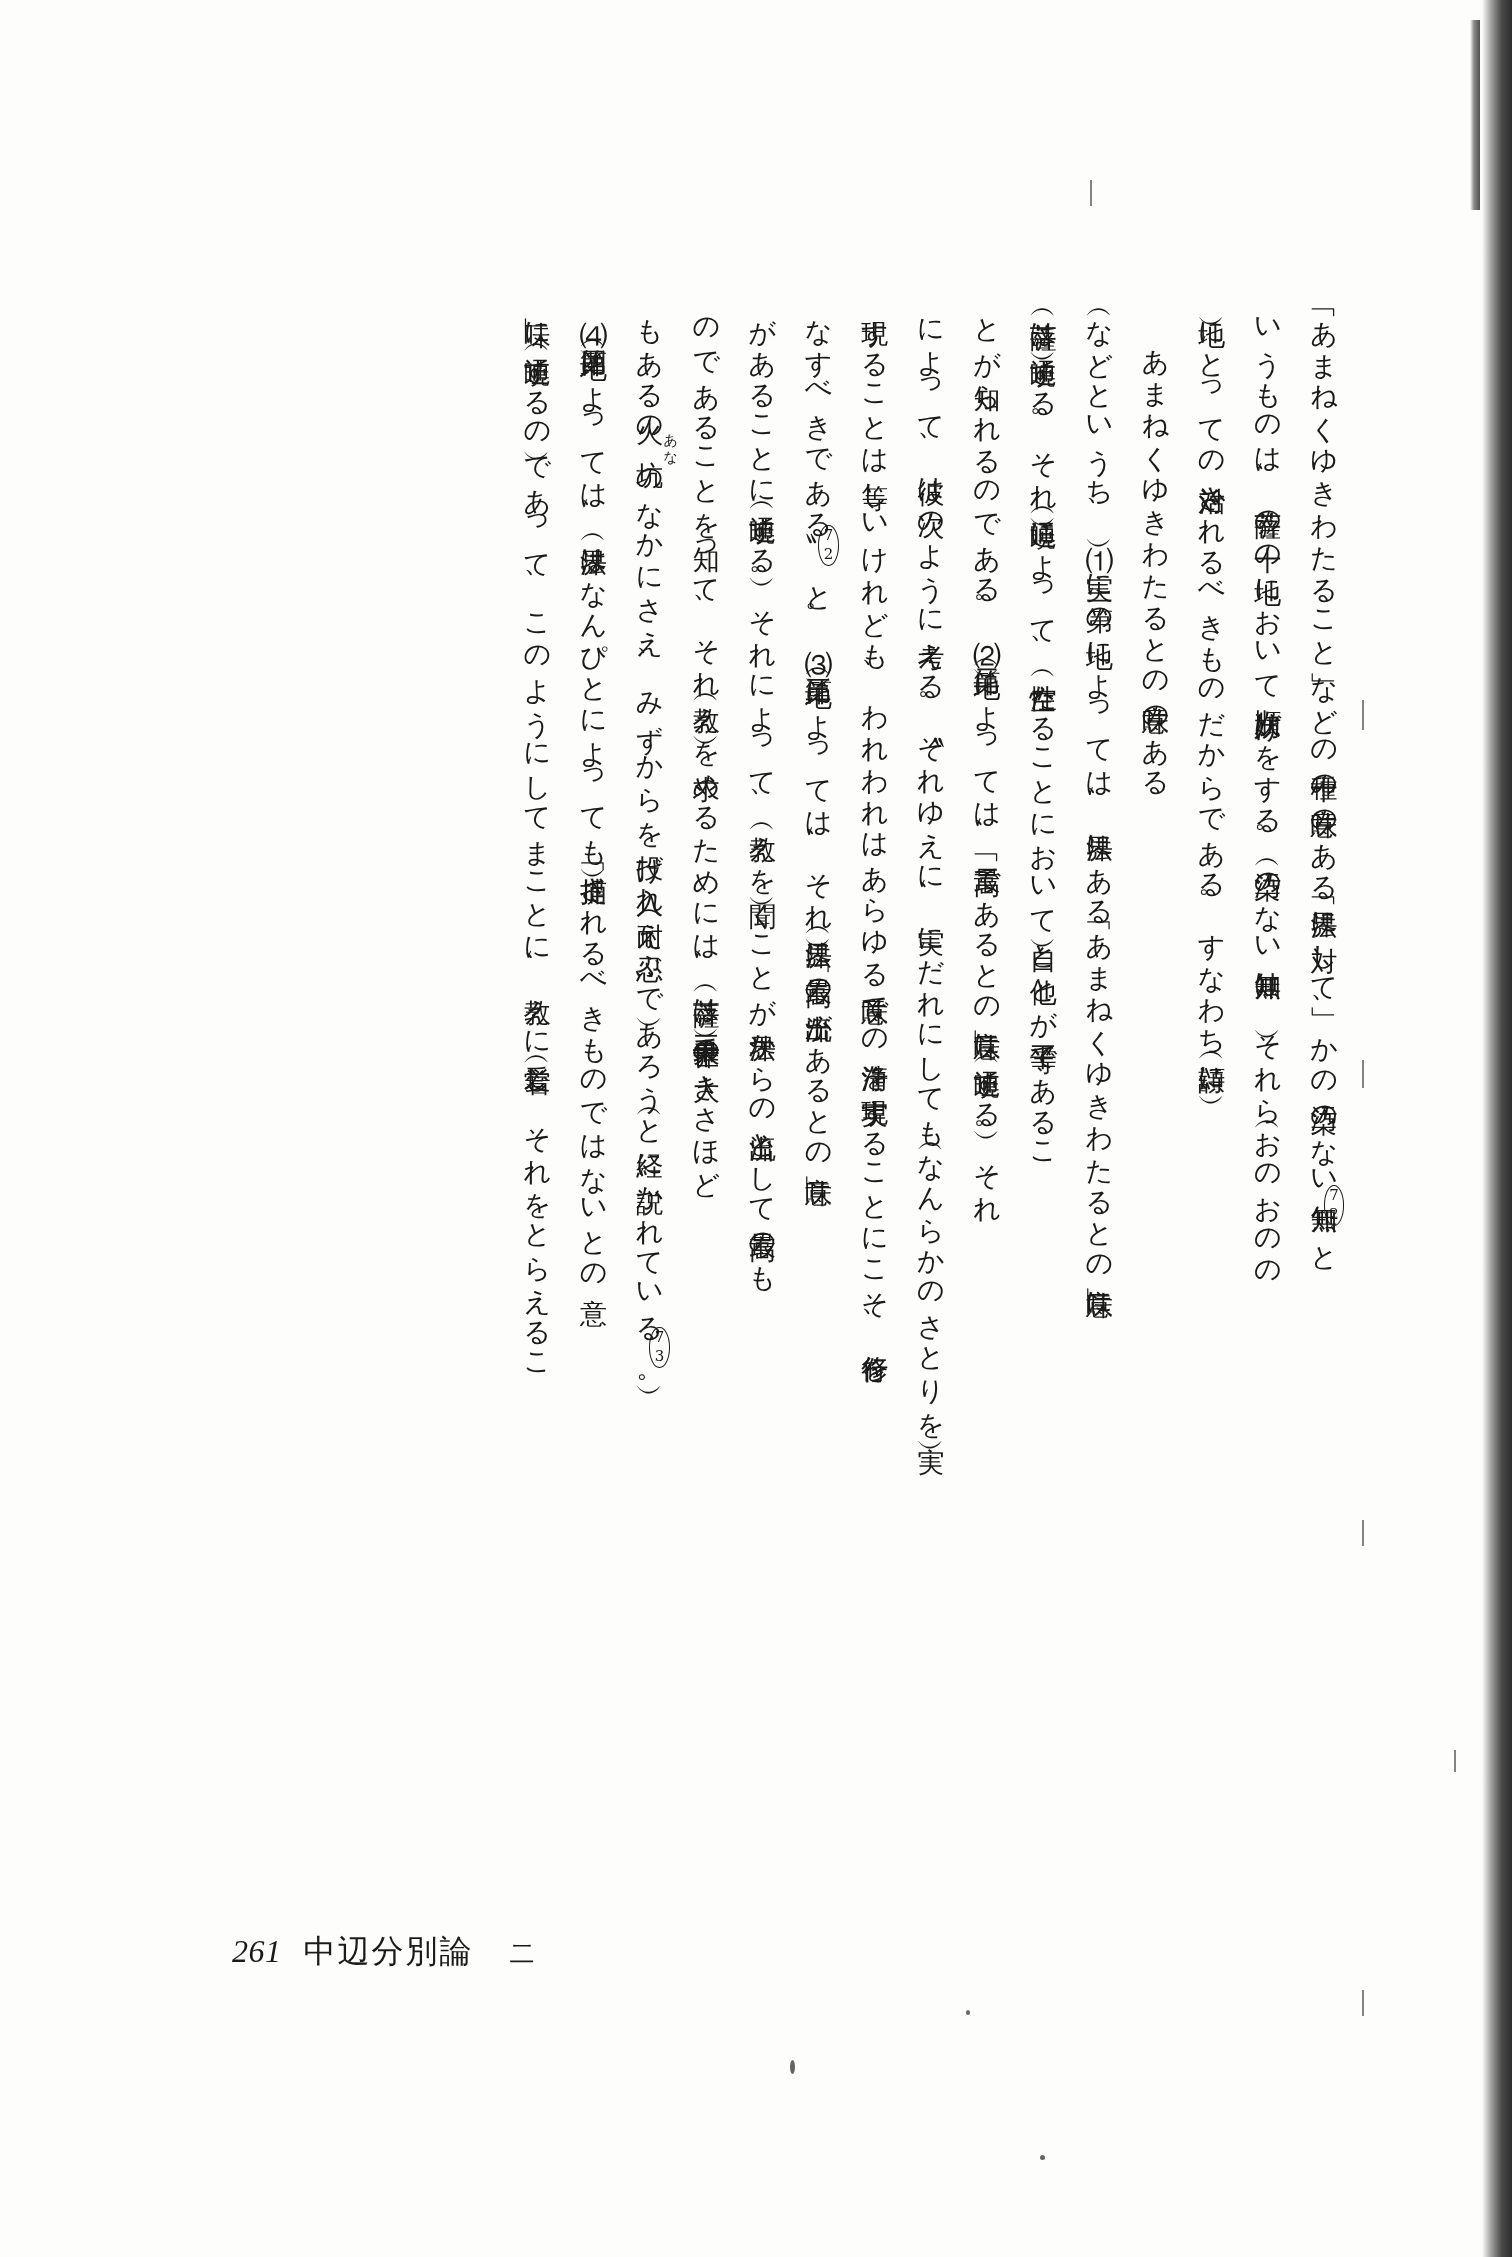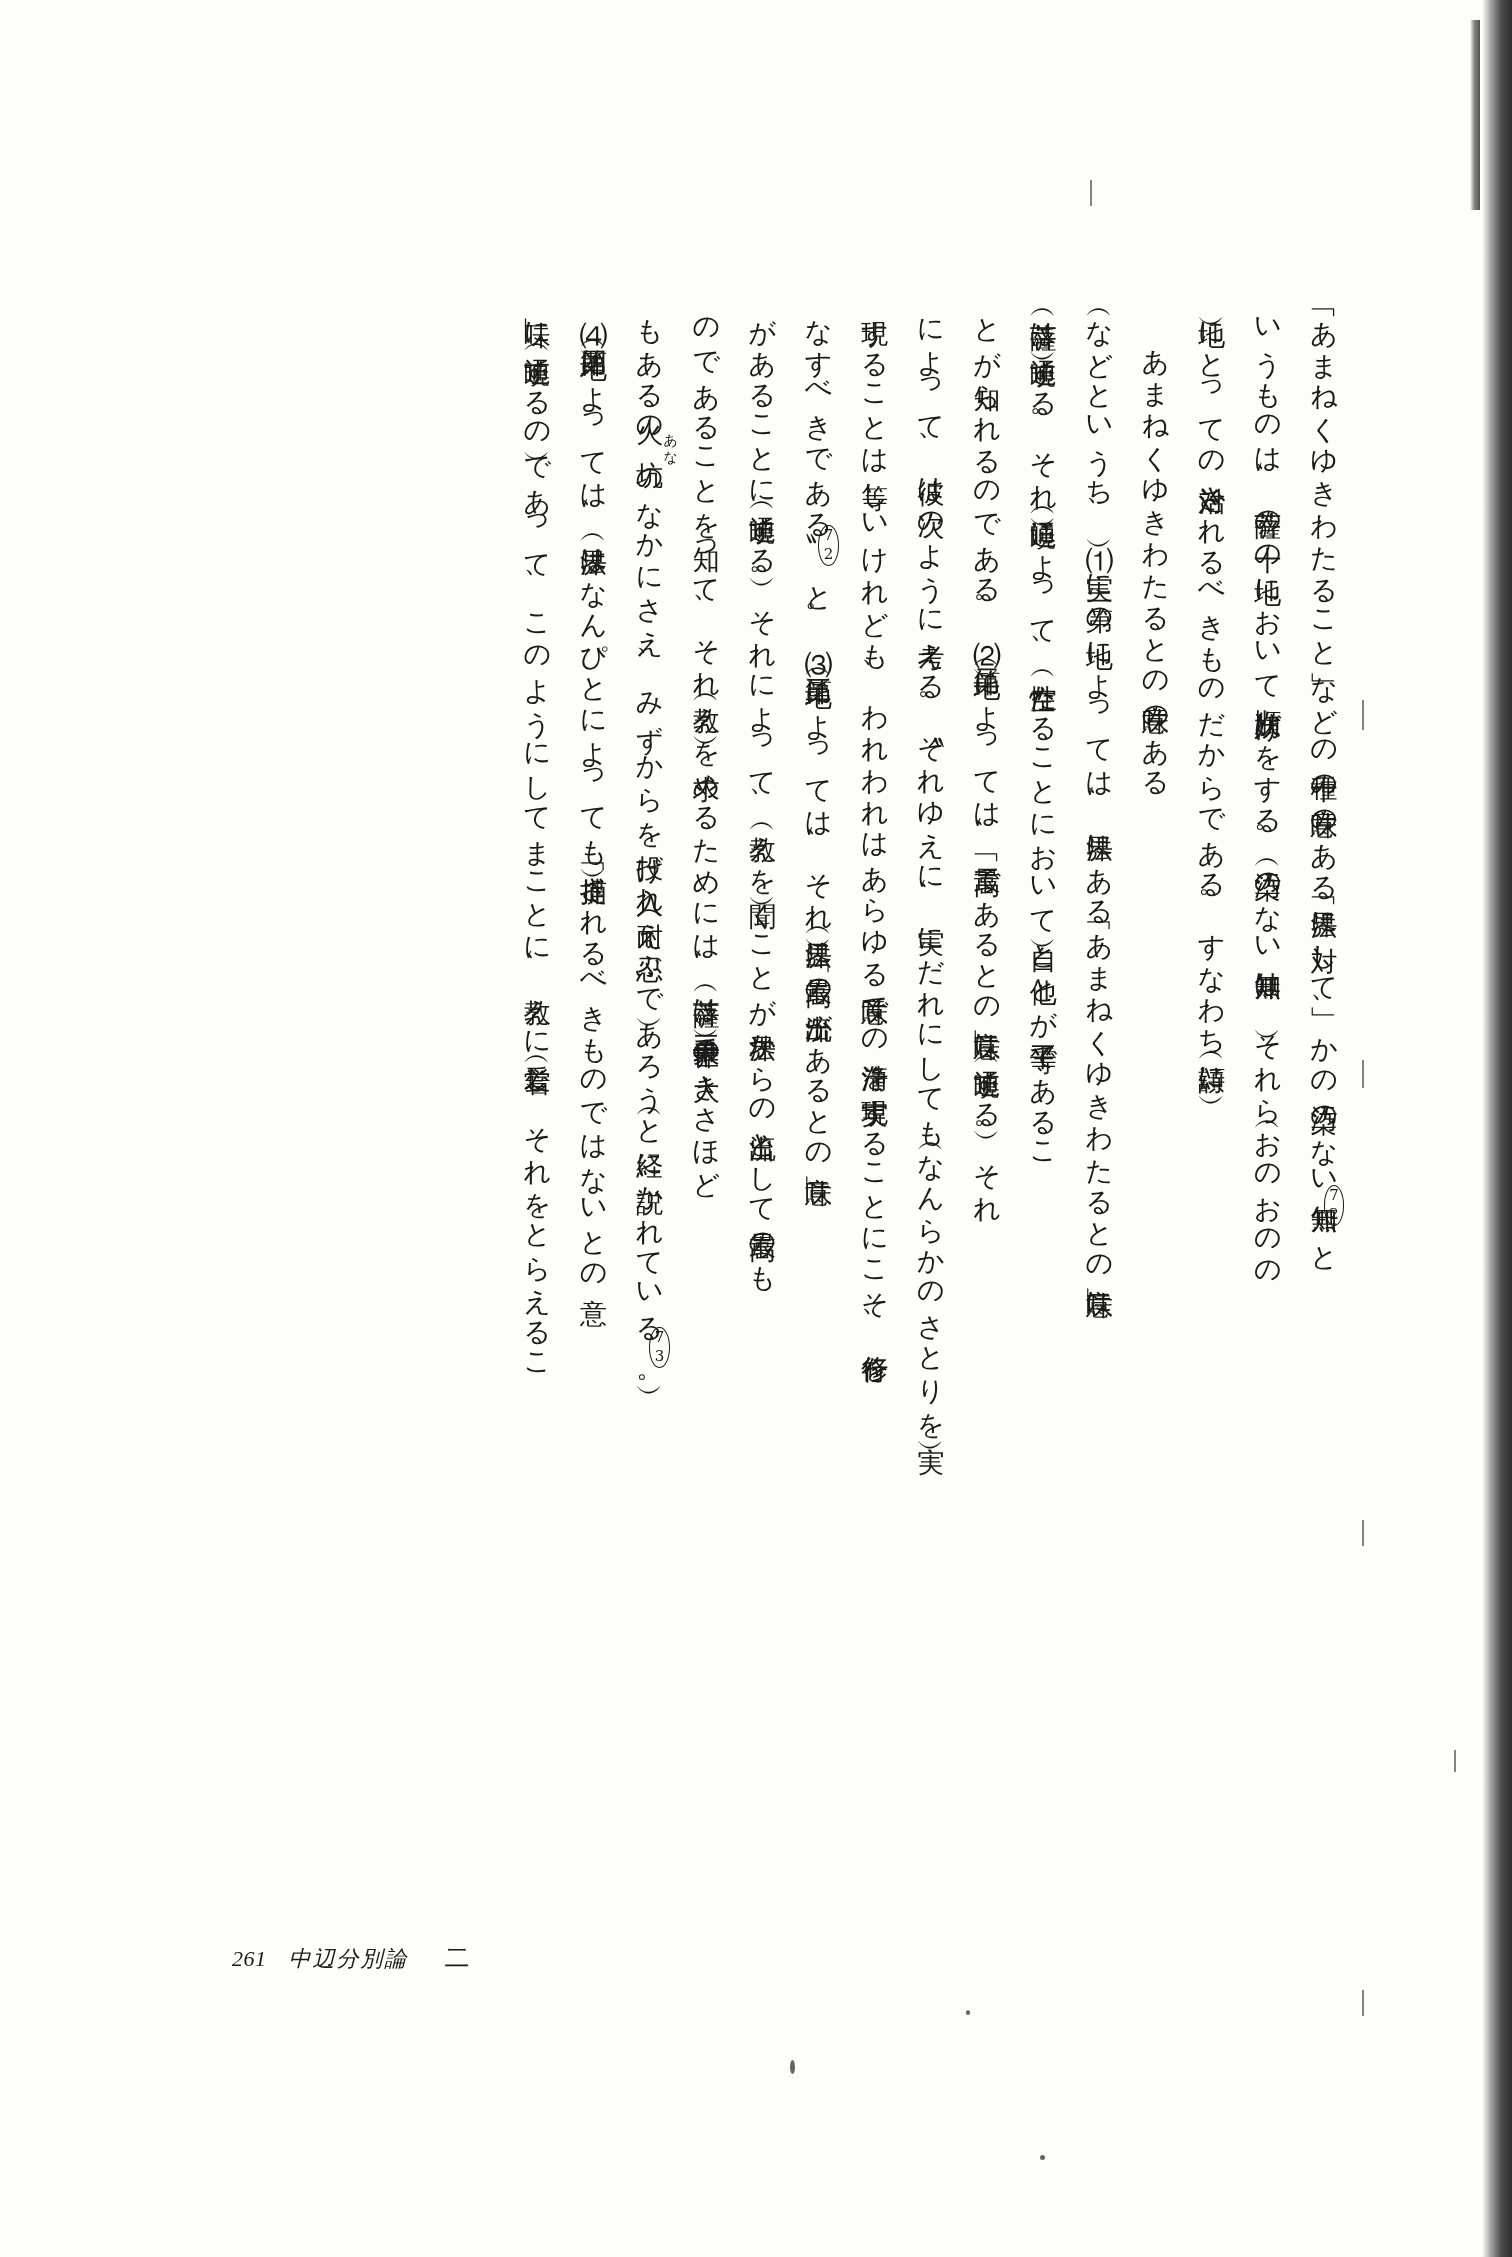--- a/index.html
+++ b/index.html
@@ -103,28 +103,27 @@
     position: absolute;
     left: 232px;
     bottom: 283px;
     display: flex;
     align-items: baseline;
     gap: 22px;
     font-family: "Liberation Serif", "DejaVu Serif", serif;
   }
   .folio {
     font-style: italic;
-    font-size: 22px;
+    font-size: 32px;
     letter-spacing: 0.5px;
   }
   .running-title {
-    font-size: 22px;
+    font-size: 32px;
     letter-spacing: 2px;
     font-family: "DejaVu Serif", serif;
-    font-style: italic;
   }
   .chapter-num {
     font-size: 25px;
     margin-left: 14px;
     font-family: "DejaVu Serif", serif;
   }
 </style>
 </head>
 <body>
 

